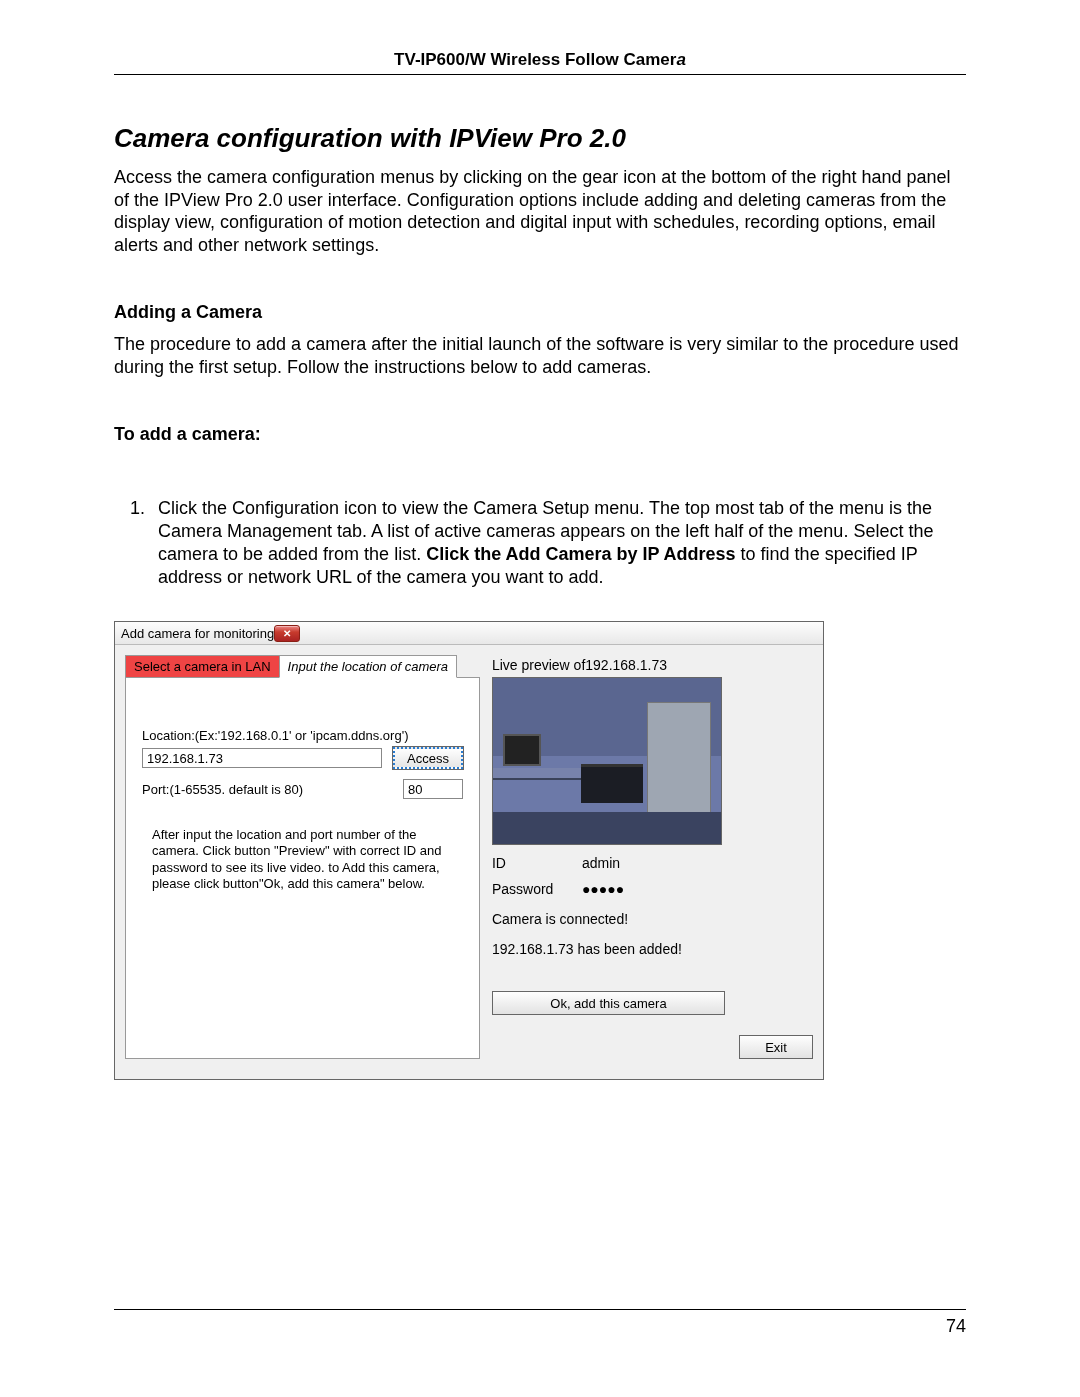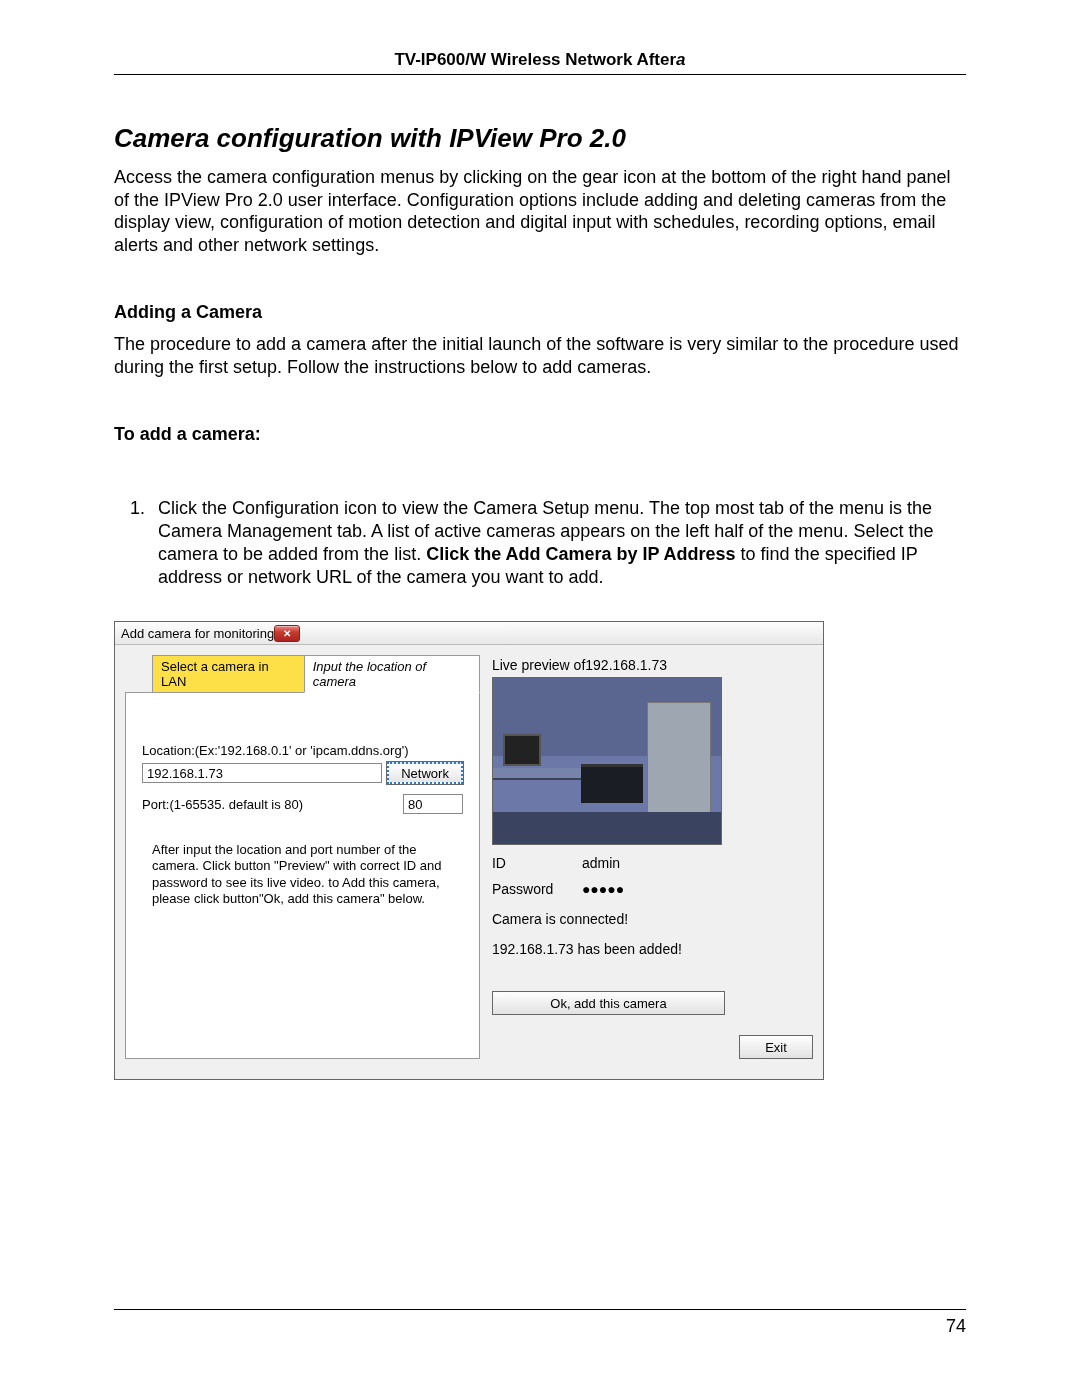--- a/index.html
+++ b/index.html
@@ -100,26 +100,25 @@
     flex: 0.95;
     display: flex;
     flex-direction: column;
   }
   .tabs {
     display: flex;
     margin-bottom: -1px;
   }
   .tab {
     border: 1px solid #999;
-    background: #fde047;
+    background: #ef4444;
     padding: 3px 8px;
     font-size: 13px;
     position: relative;
     z-index: 1;
-    margin-left: 27px;
   }
   .tab.active {
     background: #fff;
     border-bottom: 1px solid #fff;
     z-index: 2;
   }
   .tab + .tab { margin-left: -1px; font-style: italic; }
   .tab-content {
     border: 1px solid #999;
     background: #fff;
@@ -256,21 +255,21 @@
     padding-top: 6px;
     font-size: 18px;
   }
 </style>
 </head>
 <body>
 
 <div class="page">
 
   <div class="header-line">
-    <span class="bold">TV-IP600/W Wireless Network After</span><span class="ital">a</span>
+    <span class="bold">TV-IP600/W Wireless Follow Camer</span><span class="ital">a</span>
   </div>
 
   <h1 class="section-title">Camera configuration with IPView Pro 2.0</h1>
 
   <p class="body-text">Access the camera configuration menus by clicking on the gear icon at the bottom of the right hand panel of the IPView Pro 2.0 user interface. Configuration options include adding and deleting cameras from the display view, configuration of motion detection and digital input with schedules, recording options, email alerts and other network settings.</p>
 
   <div class="sub-heading">Adding a Camera</div>
   <p class="body-text">The procedure to add a camera after the initial launch of the software is very similar to the procedure used during the first setup. Follow the instructions below to add cameras.</p>
 
   <div class="sub-heading">To add a camera:</div>
@@ -289,21 +288,21 @@
     <div class="dialog-body">
       <div class="left-pane">
         <div class="tabs">
           <div class="tab">Select a camera in LAN</div>
           <div class="tab active">Input the location of camera</div>
         </div>
         <div class="tab-content">
           <div class="field-label">Location:(Ex:'192.168.0.1' or 'ipcam.ddns.org')</div>
           <div class="row">
             <input class="text-input location-input" value="192.168.1.73" style="">
-            <button class="preview-btn">Network</button>
+            <button class="preview-btn">Access</button>
           </div>
           <div class="row">
             <span class="port-label">Port:(1-65535. default is 80)</span>
             <input class="text-input port-input" value="80" style="">
           </div>
           <div class="hint-text">After input the location and port number of the camera. Click button "Preview" with correct ID and password to see its live video. to Add this camera, please click button"Ok, add this camera" below.</div>
         </div>
       </div>
 
       <div class="right-pane">

